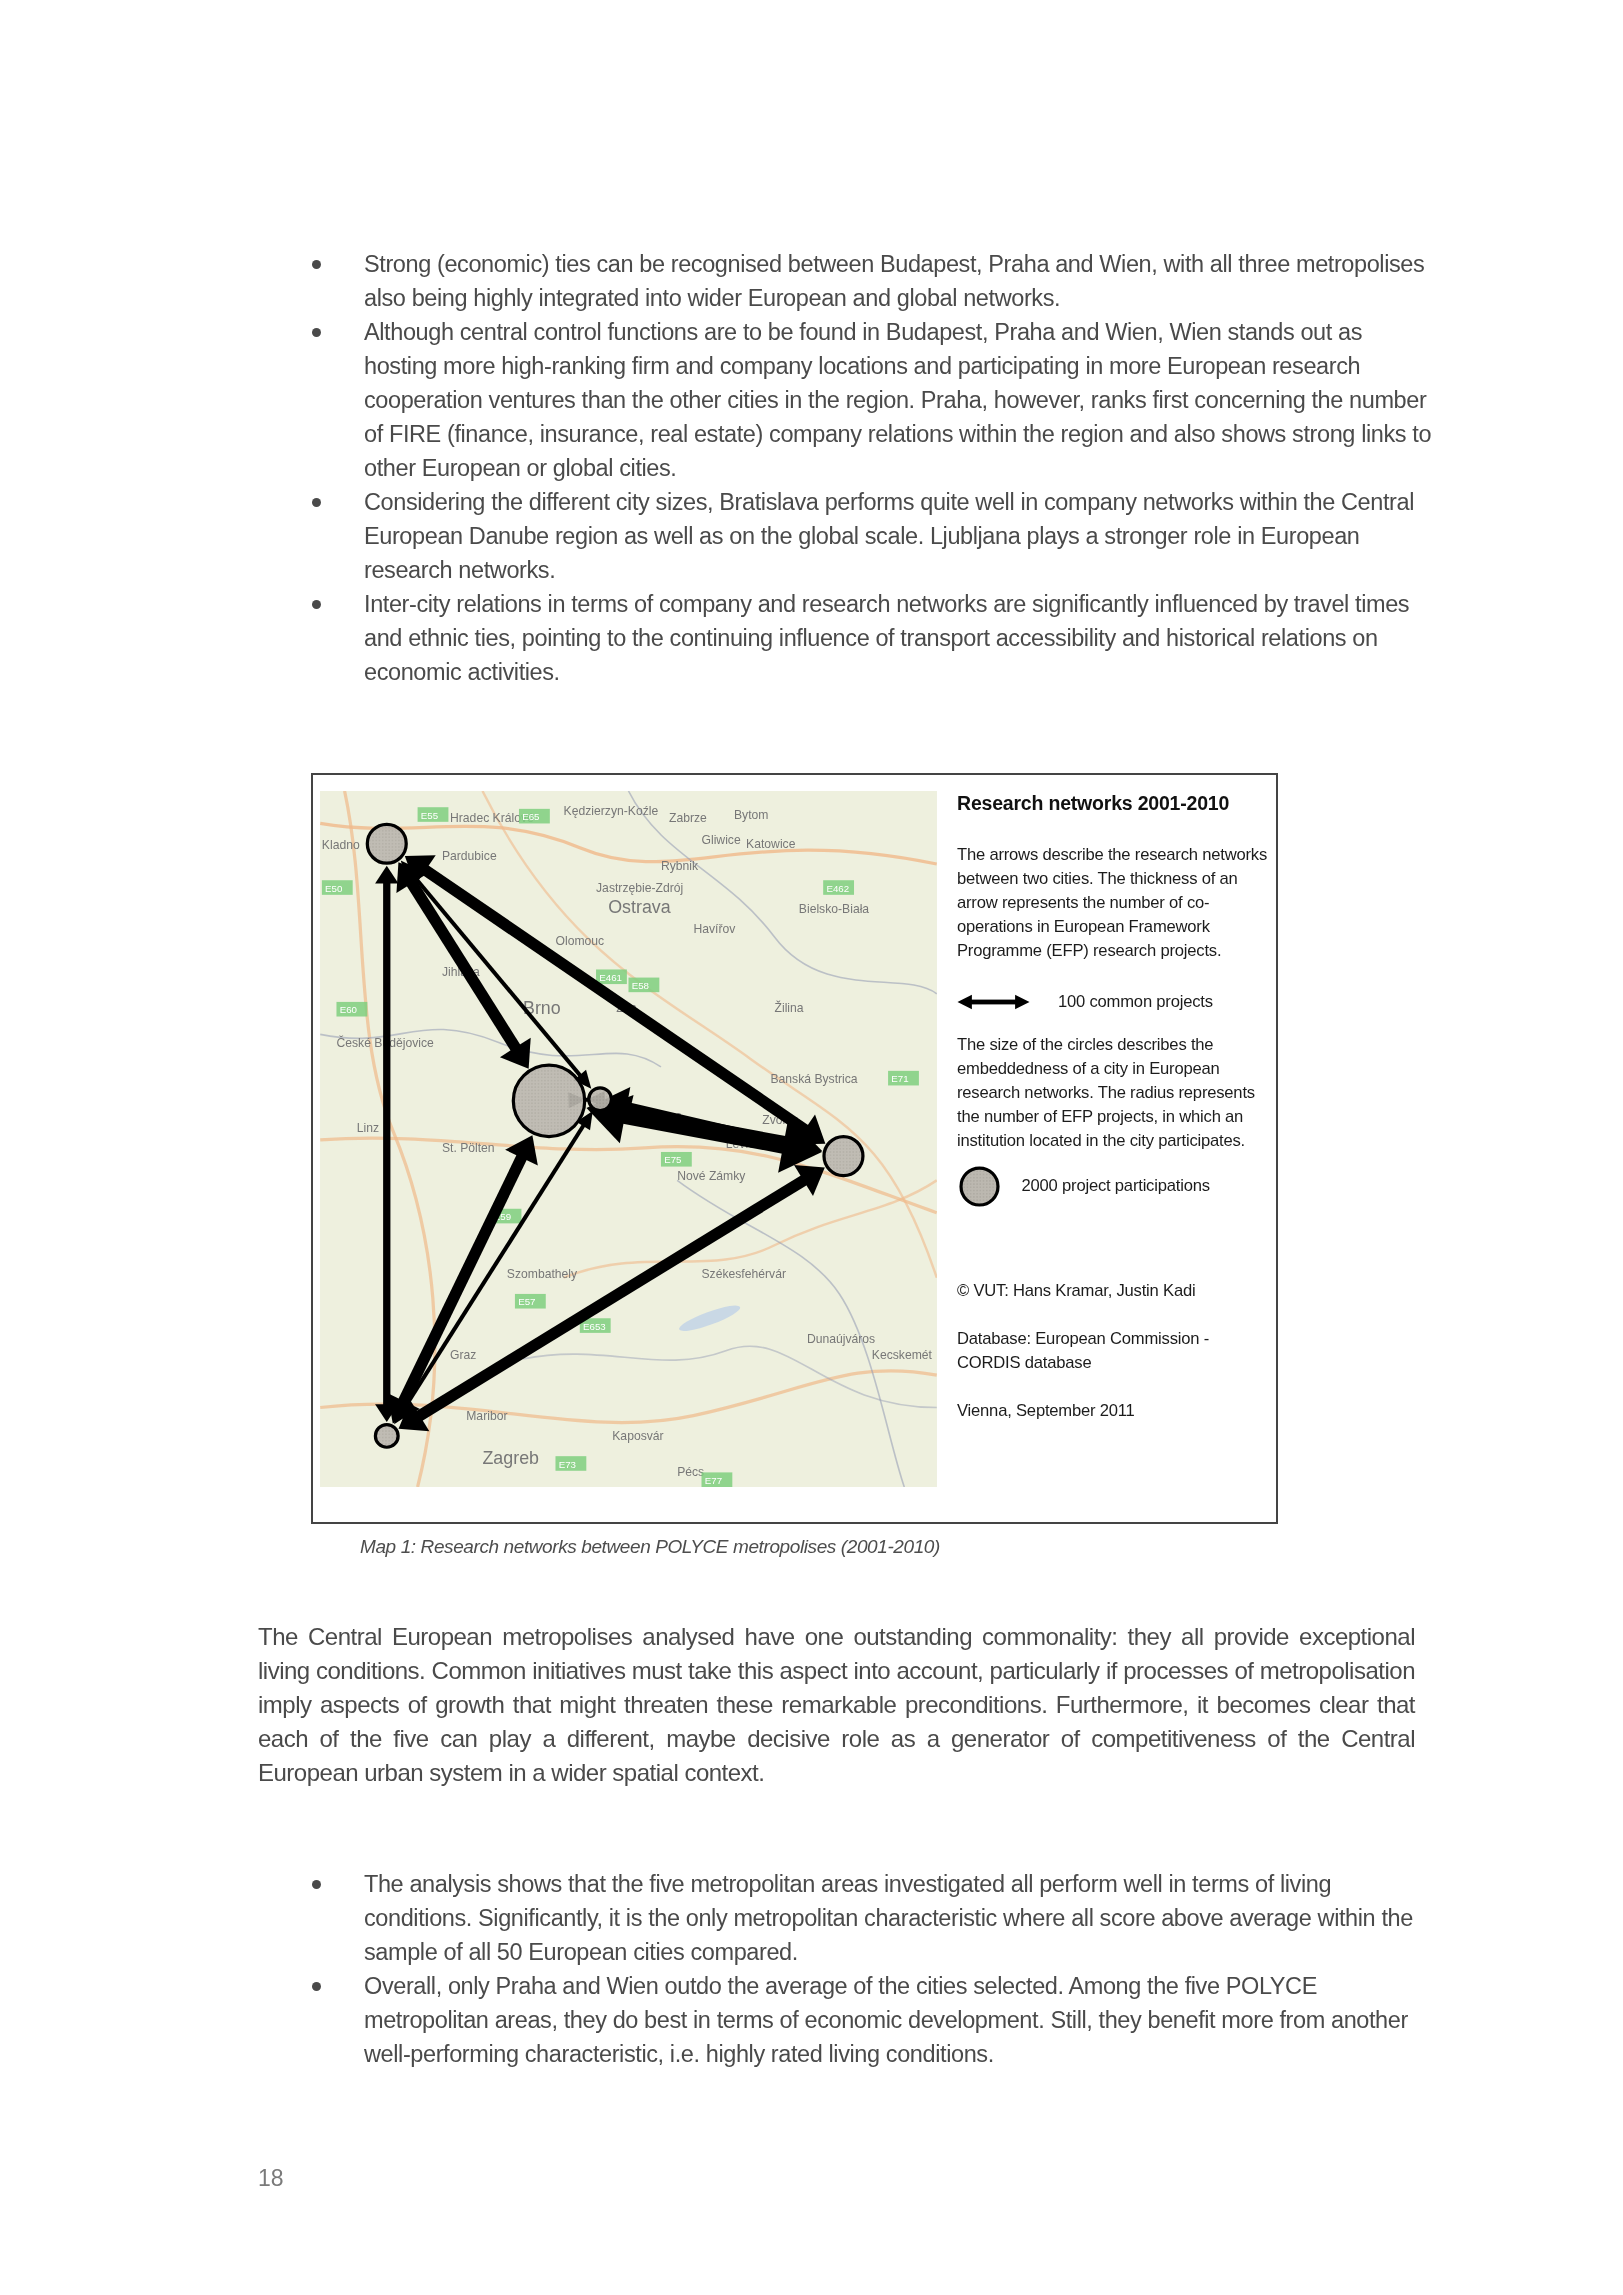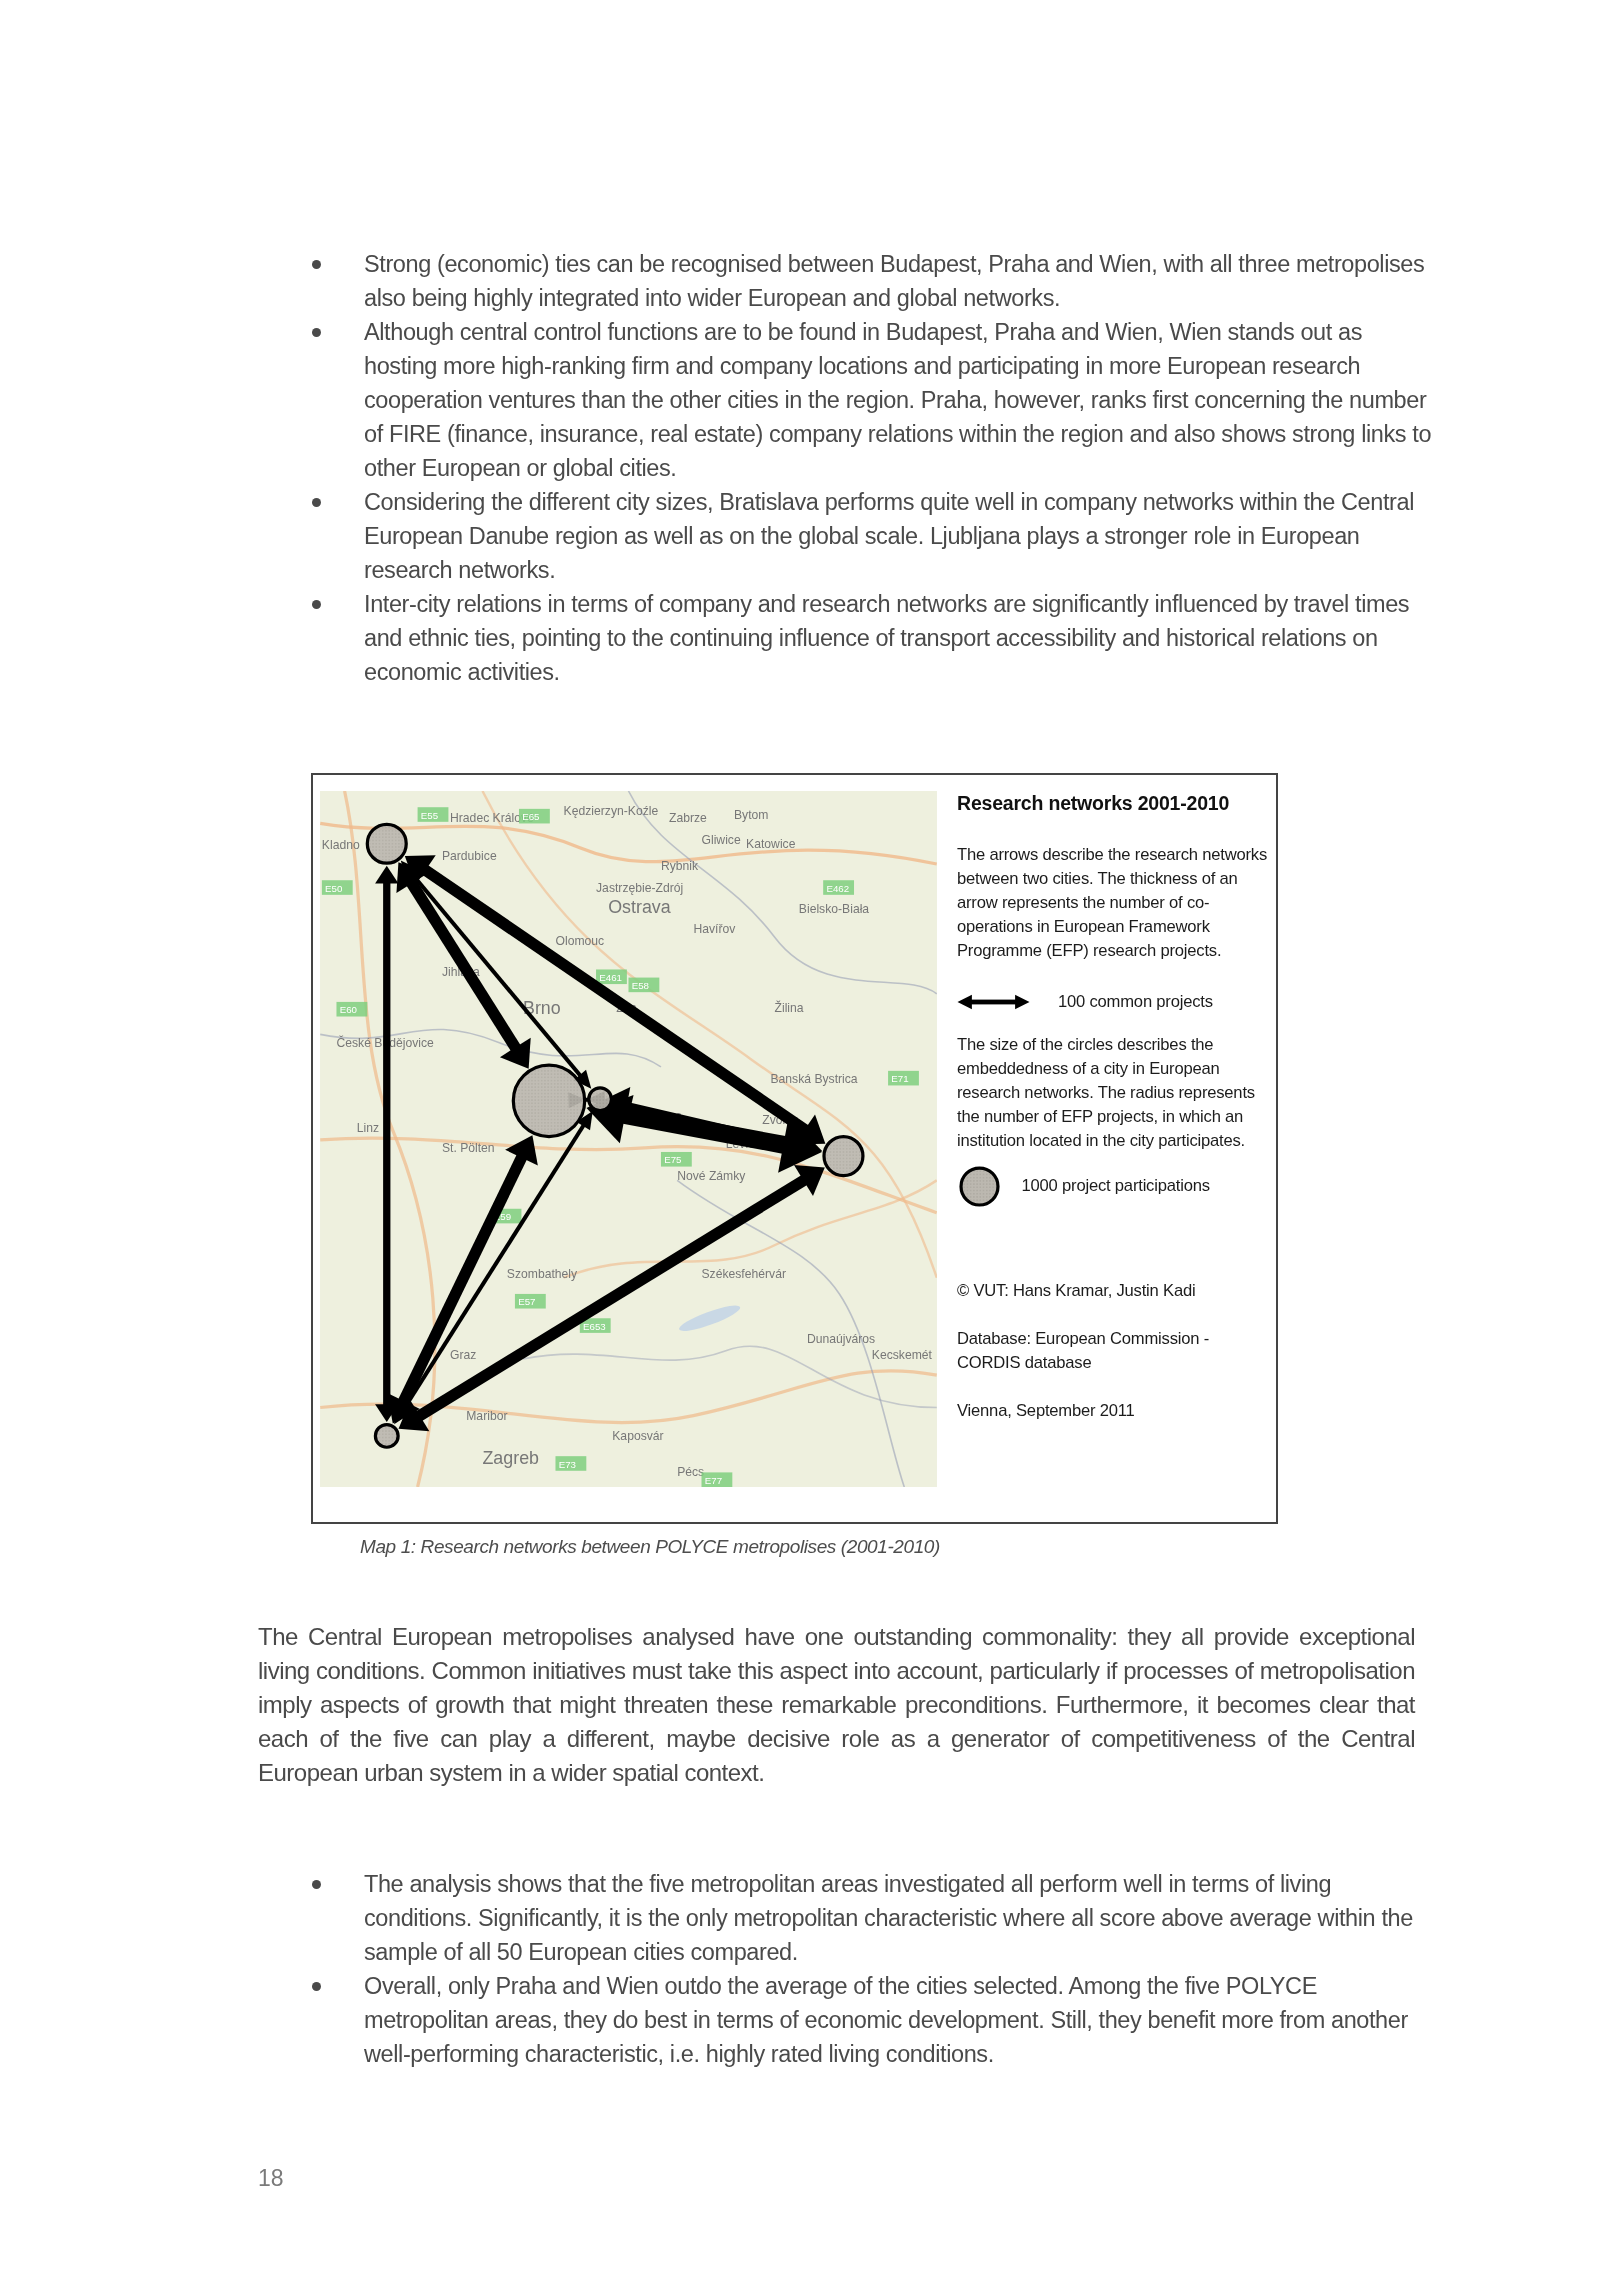--- a/index.html
+++ b/index.html
@@ -238,21 +238,21 @@
       </svg>
       <span style="margin-left:28px">100 common projects</span>
     </div>
     <div class="gap" style="height:14.6px"></div>
     <p>The size of the circles describes the embeddedness of a city in European research networks. The radius represents the number of EFP projects, in which an institution located in the city participates.</p>
     <div class="gap" style="height:11.4px"></div>
     <div class="legend-row" style="height:45px">
       <svg width="45" height="45" viewBox="0 0 56 56">
         <circle cx="28" cy="28" r="23" fill="url(#hatch)" stroke="#000" stroke-width="4"></circle>
       </svg>
-      <span style="margin-left:19.5px">1000 project participations</span>
+      <span style="margin-left:19.5px">2000 project participations</span>
     </div>
     <div class="gap" style="height:70px"></div>
     <p>© VUT: Hans Kramar, Justin Kadi</p>
     <div class="gap" style="height:24px"></div>
     <p>Database: European Commission - CORDIS database</p>
     <div class="gap" style="height:24px"></div>
     <p>Vienna, September 2011</p>
   </div>
 </div>
 

